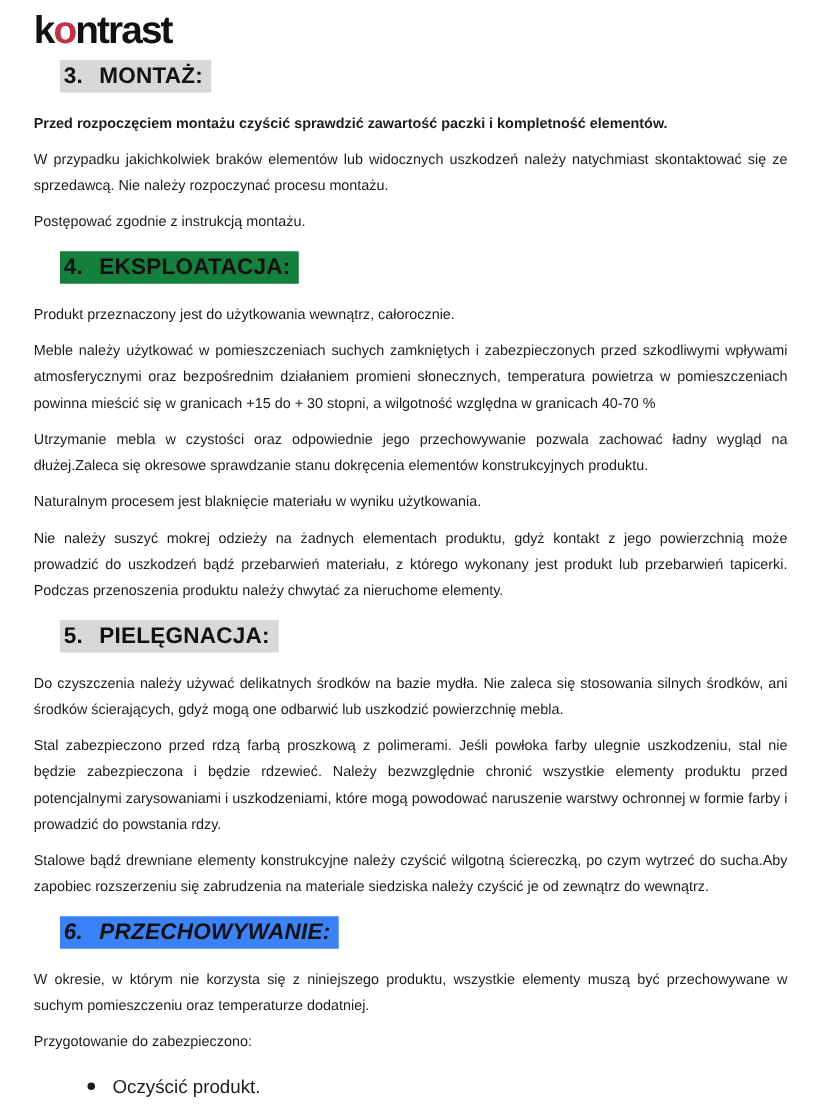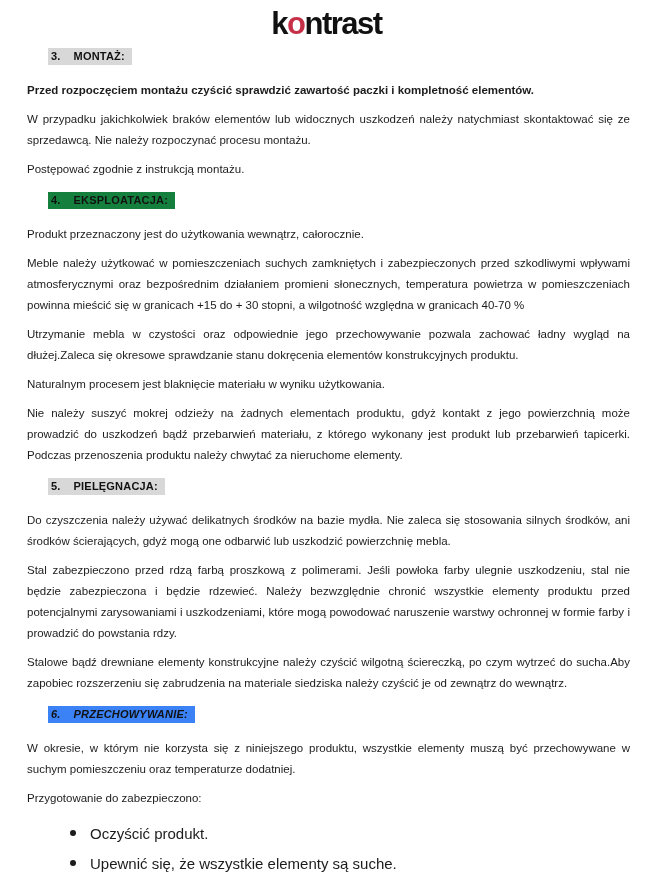--- a/index.html
+++ b/index.html
@@ -9,32 +9,32 @@
     font-family: "Liberation Sans", sans-serif;
     color: #1c1c1c;
     overflow: hidden;
   }
   .page {
     box-sizing: border-box;
     width: 656px; height: 893px;
     padding: 6px 26px 0 27px;
   }
   .logo {
-    text-align: center;
+    text-align: left;
     padding-right: 4px;
     font-size: 31px;
     font-weight: bold;
     letter-spacing: -1.5px;
     line-height: 36px;
     color: #111111;
     user-select: none;
   }
   .sec-head {
     margin: 12px 0 15px 21px;
-    font-size: 11px;
+    font-size: 18px;
     font-weight: bold;
     color: #111111;
     letter-spacing: 0.2px;
   }
   .sec-head.first { margin-top: 6px; }
   .sec-head .hl {
     display: inline-block;
     padding: 2px 7px 3px 3px;
   }
   .sec-num { display: inline-block; margin-right: 13px; }

